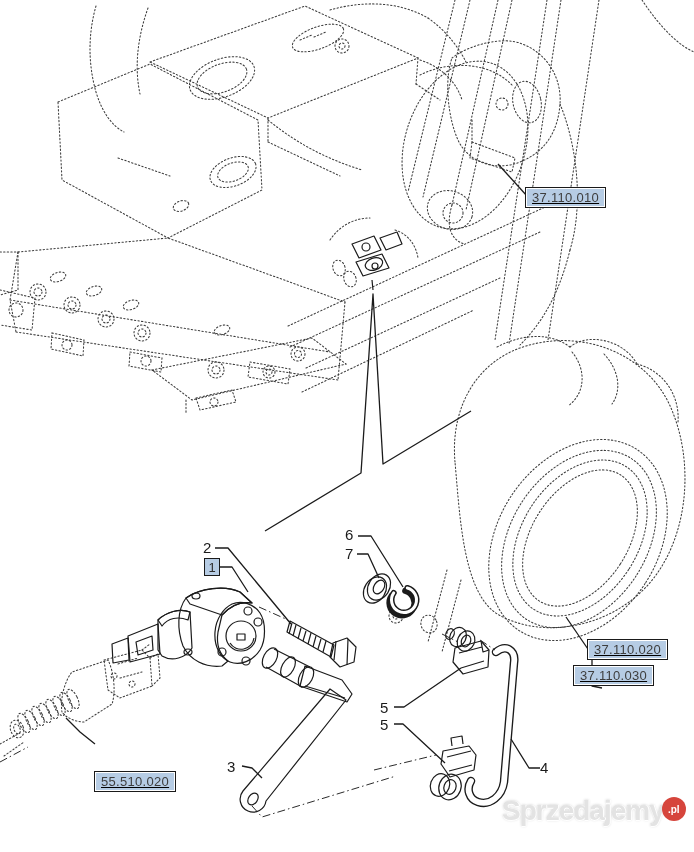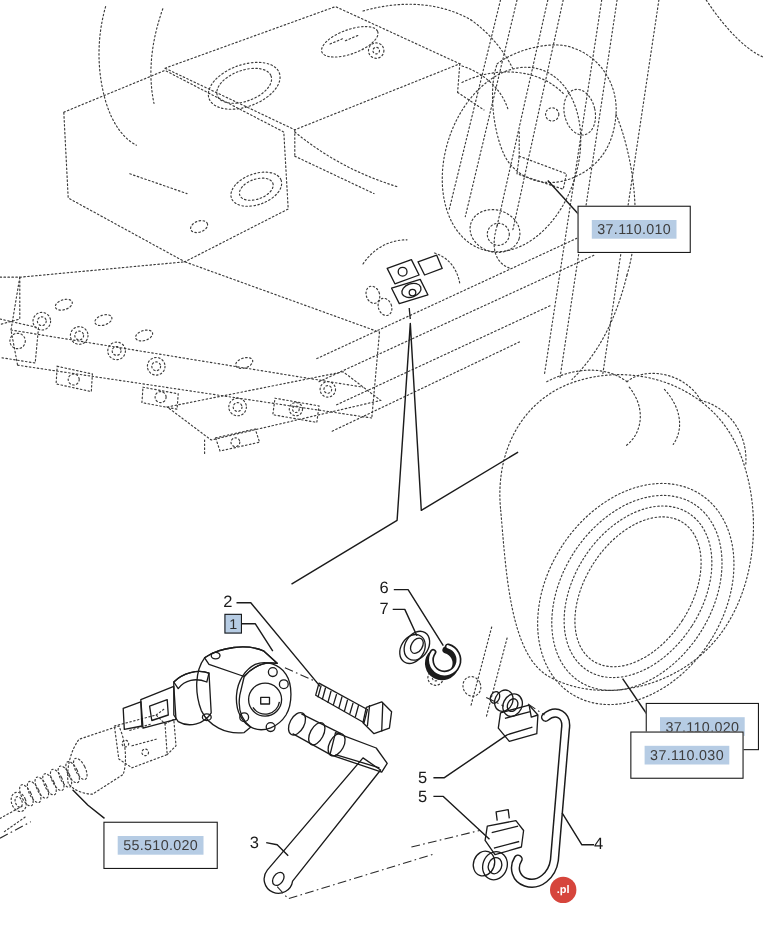--- a/index.html
+++ b/index.html
@@ -12,21 +12,21 @@
   
   .sl path,.sl ellipse,.sl circle,.sl line,.sl polyline{stroke:#1b1b1b;stroke-width:1.2;
          stroke-linejoin:round;fill:none;}
   
   .ld path,.ld polyline{fill:none;stroke:#1b1b1b;stroke-width:1.3;stroke-linejoin:round;}
   
   .cl path,.cl line{fill:none;stroke:#2a2a2a;stroke-width:1;stroke-dasharray:8 3 1.5 3;}
   .callout{position:absolute;font-size:15px;color:#1a1a1a;line-height:1;}
   .callout-box{position:absolute;width:14px;height:16px;border:1px solid #1a1a1a;background:#b6cce4;
          font-size:13px;color:#2e2e2e;display:flex;align-items:center;justify-content:center;line-height:1;}
-  .ref{position:absolute;border:1px solid #1a1a1a;background:#fff;padding:12px;line-height:1;}
+  .ref{position:absolute;border:1px solid #1a1a1a;background:#fff;padding:1px;line-height:1;text-decoration:underline;}
   .ref>span{display:block;background:#b6cce4;padding:2px 5px;font-size:13px;color:#3e3e3e;
          letter-spacing:0.3px;white-space:nowrap;}
   .watermark{position:absolute;left:502px;top:796px;display:flex;align-items:flex-start;}
   .wm-text{font-size:28px;font-weight:bold;color:#e3e3e3;letter-spacing:-1px;line-height:30px;
          text-shadow:0 1px 0 #fff,1px 0 0 #fff,0 0 3px #c4c4c4;}
   .wm-badge{width:24px;height:24px;border-radius:50%;background:#d6453c;color:#fff;font-size:10px;
          font-weight:bold;display:flex;align-items:center;justify-content:center;margin-left:-2px;margin-top:1px;text-align:center;}
 </style>
 </head>
 <body>
@@ -309,21 +309,22 @@
 
 <div class="ref" style="left:525px;top:187px;">
   <span>37.110.010</span>
 </div>
 <div class="ref" style="left:587px;top:639px;">
   <span>37.110.020</span>
 </div>
 <div class="ref" style="left:573px;top:665px;">
   <span>37.110.030</span>
 </div>
-<div class="ref" style="left:94px;top:747px;">
+<div class="ref" style="left:94px;top:771px;">
   <span>55.510.020</span>
 </div>
 
 <div class="watermark">
+  <span class="wm-text">Sprzedajemy</span>
   <span class="wm-badge">.pl</span>
 </div>
 
 </div>
 
 </body></html>

